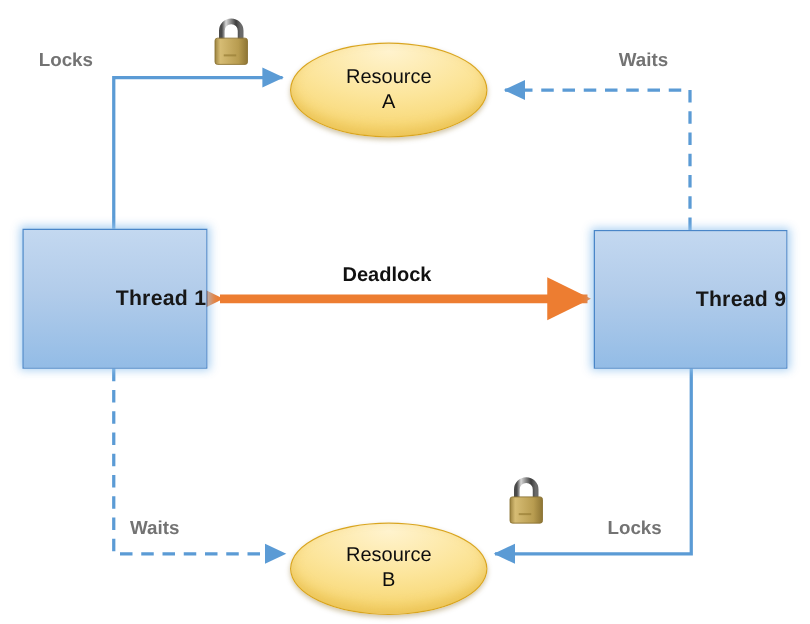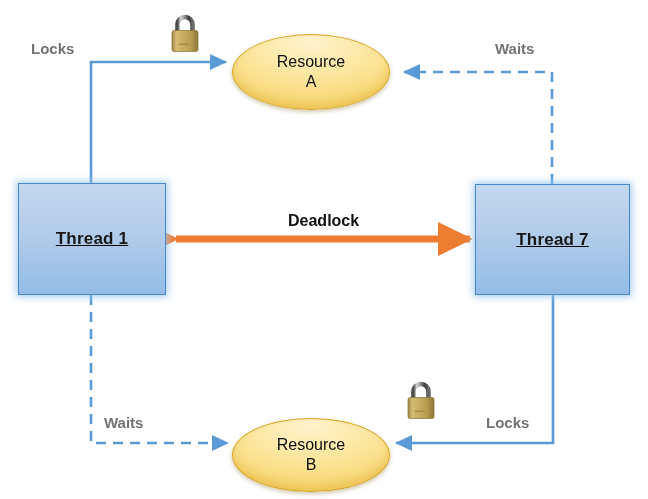--- a/index.html
+++ b/index.html
@@ -27,22 +27,21 @@
 
   
   .thread-box {
     position: absolute;
     box-sizing: border-box;
     border: 1.5px solid #4A86C8;
     background: linear-gradient(to bottom, #C3D8F0 0%, #B2CCEA 45%, #93BCE6 100%);
     box-shadow: 0 0 7px 2px rgba(155, 200, 240, 0.85);
     display: flex;
     align-items: center;
-    justify-content: center;
-    text-decoration: underline;
+    justify-content: flex-end;
   }
   .thread-label {
     font-size: 17px;
     font-weight: bold;
     color: #171717;
     letter-spacing: 0.2px;
   }
 
   
   .resource-ellipse {
@@ -120,42 +119,42 @@
 
     
     <line x1="176" y1="239" x2="470" y2="239" stroke="#ED7D31" stroke-width="7" marker-end="url(#arrow-orange-end)" marker-start="url(#arrow-orange-start)"></line>
   </svg>
 
   <div class="thread-box" style="left:18px; top:183px; width:148px; height:112px;">
     <span class="thread-label">Thread 1</span>
   </div>
 
   <div class="thread-box" style="left:475px; top:184px; width:155px; height:111px;">
-    <span class="thread-label">Thread 7</span>
+    <span class="thread-label">Thread 9</span>
   </div>
 
   <div class="resource-ellipse" style="left:232px; top:34px; width:158px; height:76px;">
     <span class="resource-label">Resource</span>
     <span class="resource-label">A</span>
   </div>
 
   <div class="resource-ellipse" style="left:232px; top:418px; width:158px; height:74px;">
     <span class="resource-label">Resource</span>
     <span class="resource-label">B</span>
   </div>
 
   <div class="edge-label" style="left:31px; top:40px;">Locks</div>
 
   <div class="edge-label" style="left:495px; top:40px;">Waits</div>
 
   <div class="edge-label" style="left:104px; top:414px;">Waits</div>
 
   <div class="edge-label" style="left:486px; top:414px;">Locks</div>
 
-  <div class="deadlock-label" style="left:288px; top:212px;">Deadlock</div>
+  <div class="deadlock-label" style="left:274px; top:212px;">Deadlock</div>
 
   <div class="padlock" style="left:168px; top:12px;">
     <svg viewBox="0 0 34 42" width="34" height="42" xmlns="http://www.w3.org/2000/svg">
       <defs>
         <linearGradient id="shackleGrad" x1="0" y1="0" x2="1" y2="0">
           <stop offset="0%" stop-color="#4a4a4a"></stop>
           <stop offset="22%" stop-color="#d8d8d8"></stop>
           <stop offset="48%" stop-color="#8a8a8a"></stop>
           <stop offset="75%" stop-color="#3d3d3d"></stop>
           <stop offset="100%" stop-color="#6a6a6a"></stop>

